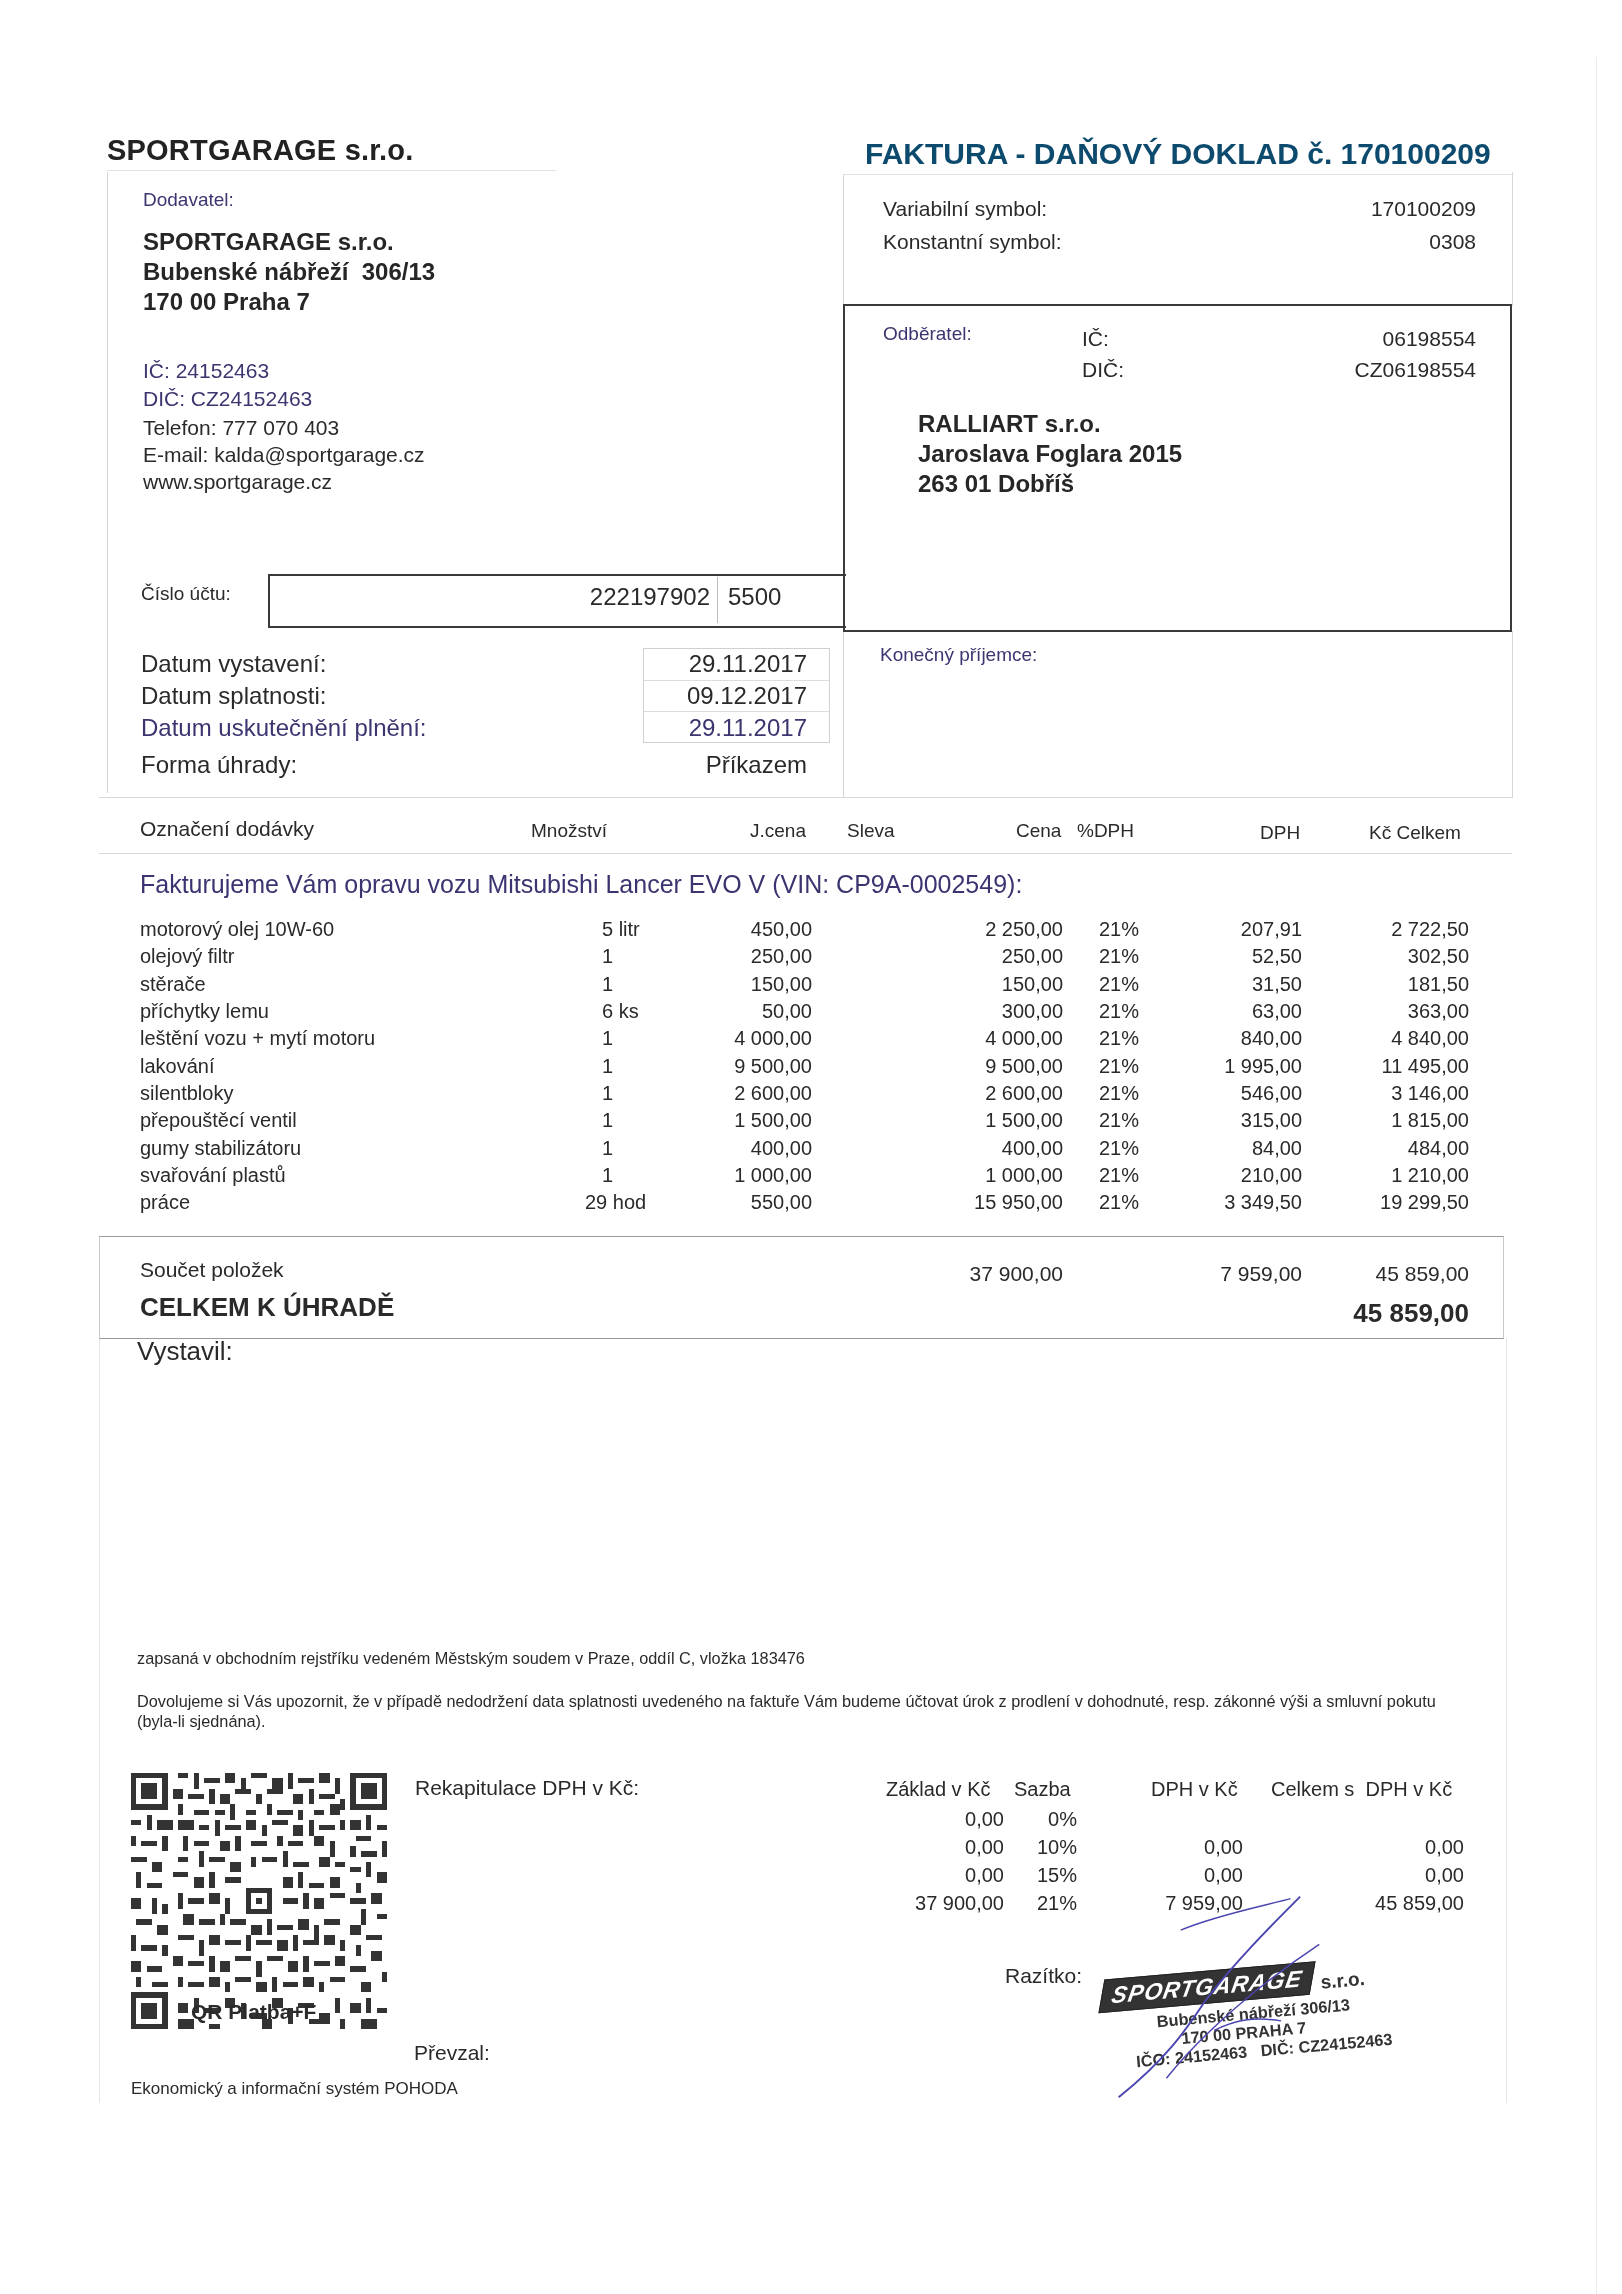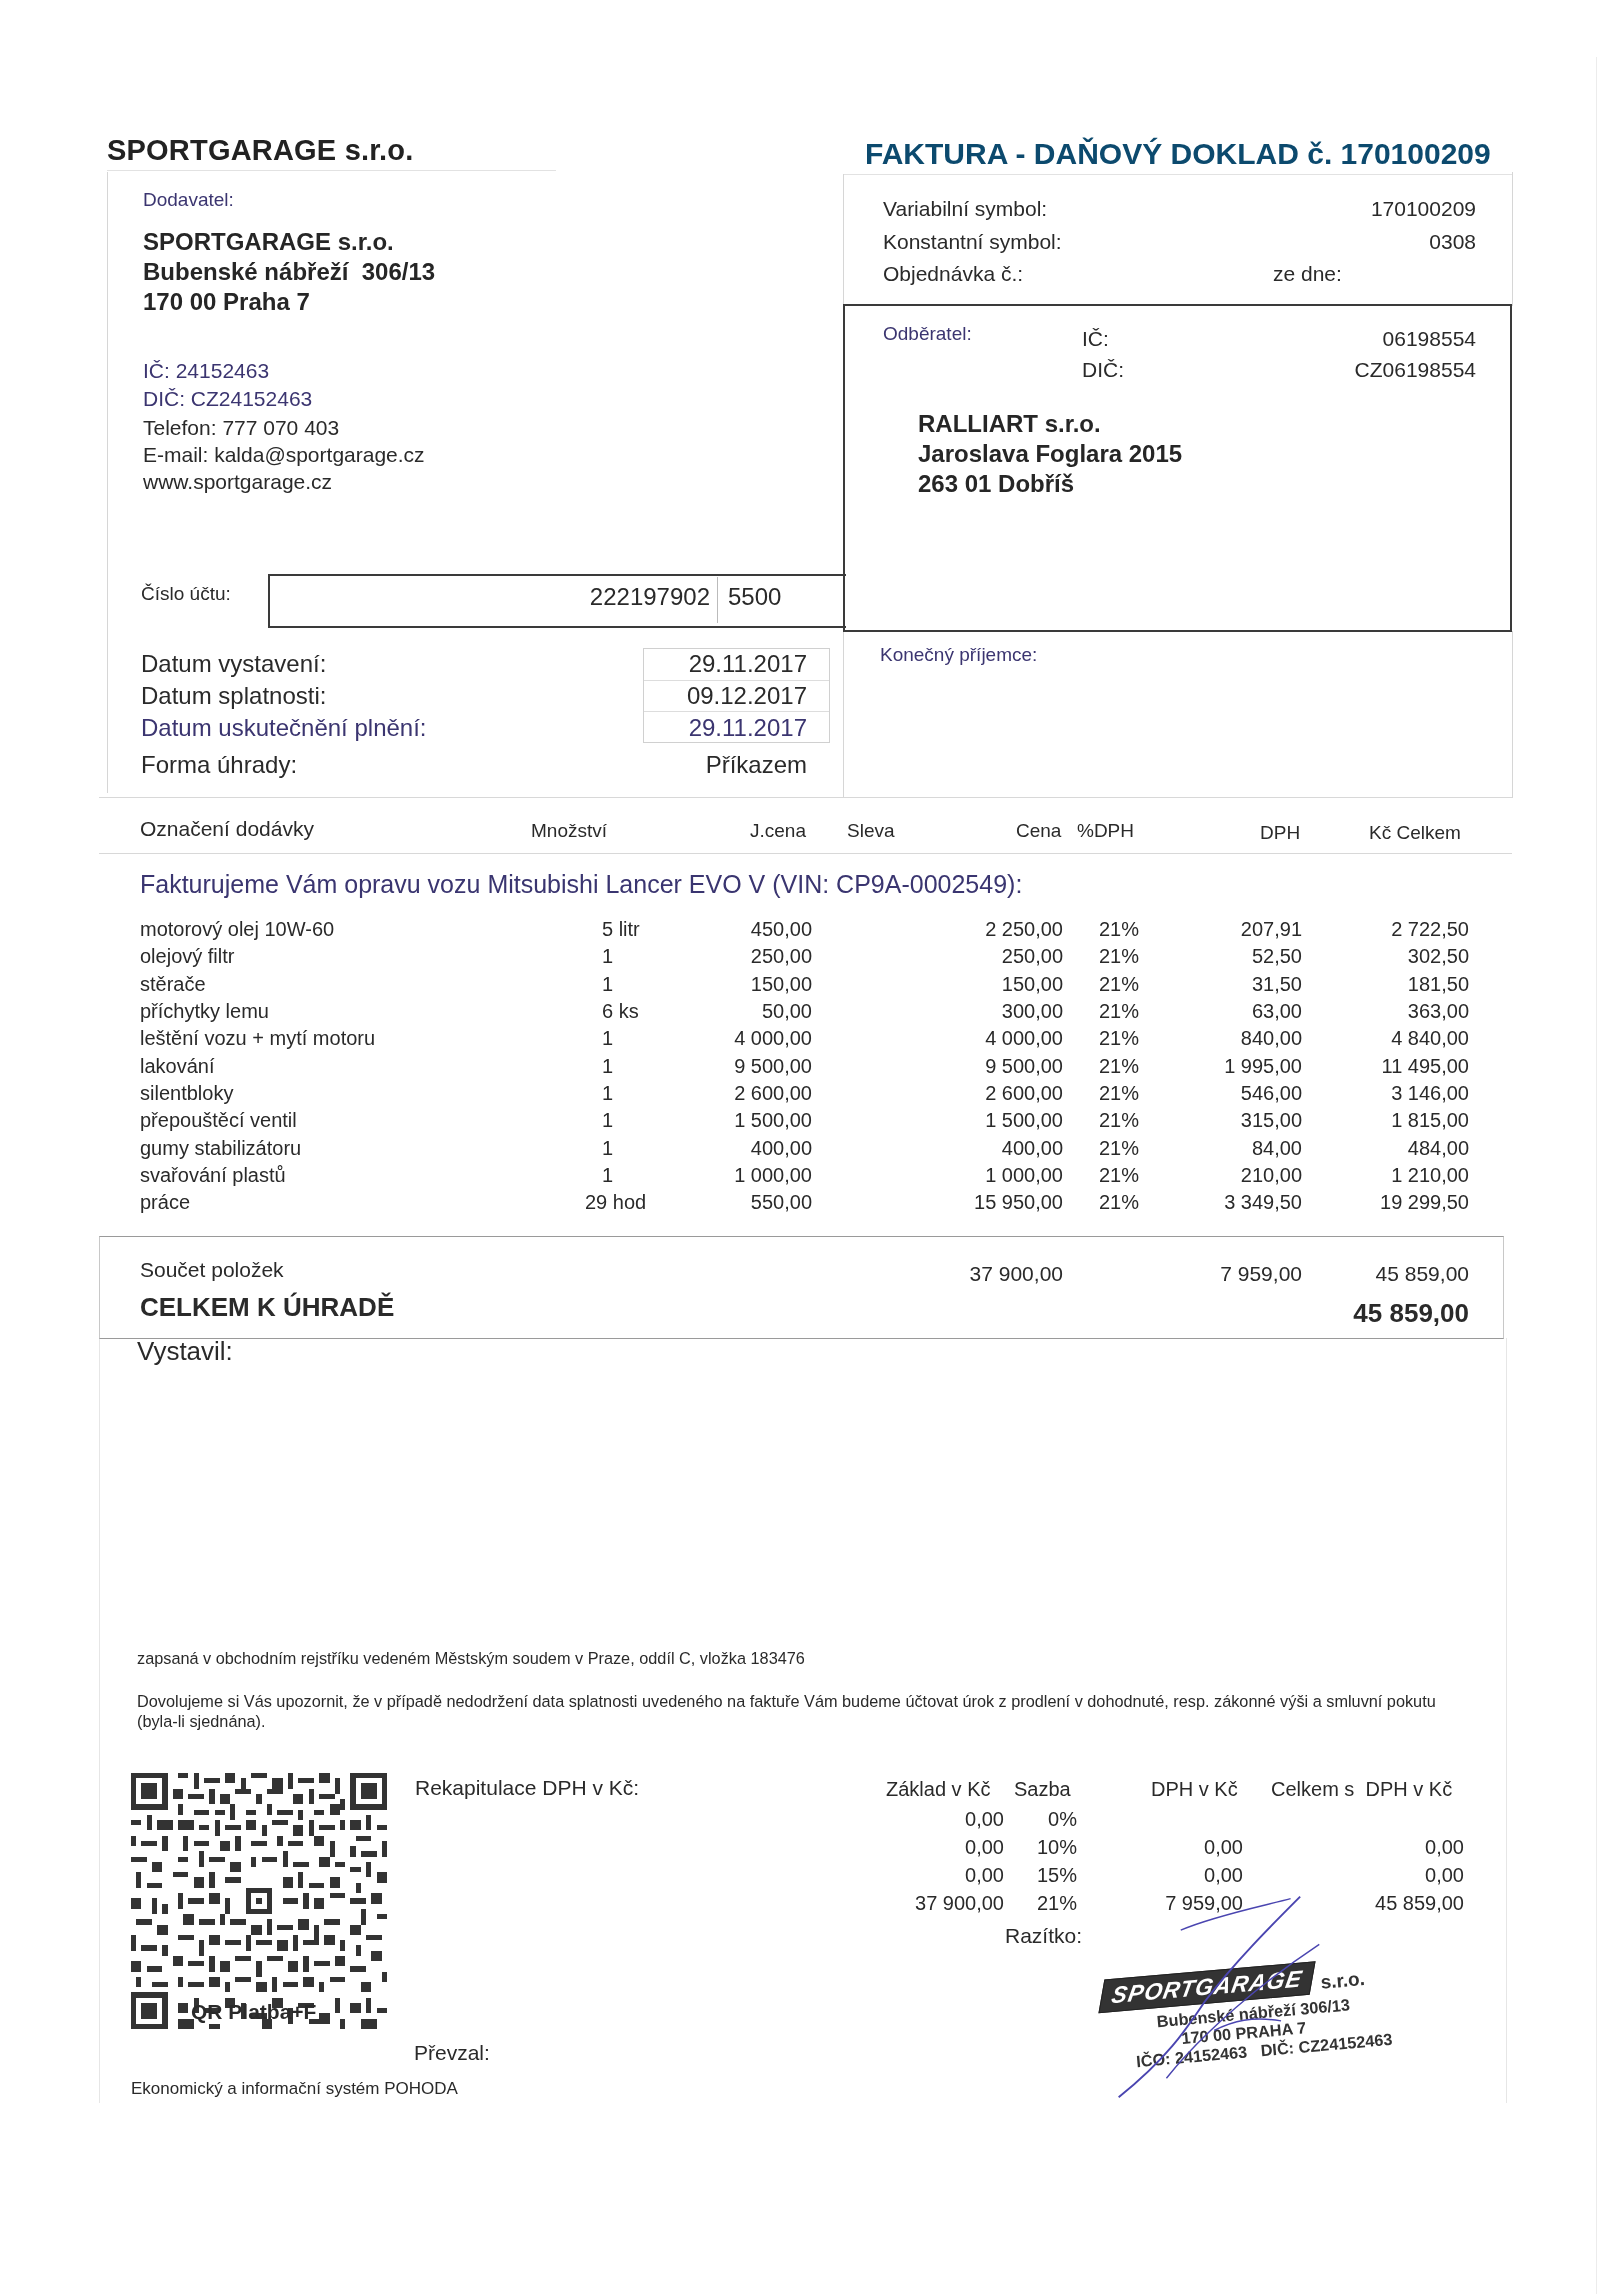--- a/index.html
+++ b/index.html
@@ -74,21 +74,21 @@
   .qr-label { left: 191px; top: 2000px; font-size: 21px; font-weight: bold; }
   .vat-title { left: 415px; top: 1776px; font-size: 21px; }
   .vat-head { top: 1778px; font-size: 20px; }
   .vat-row { position: absolute; left: 0; width: 1622px; height: 28px; font-size: 20px; }
   .vat-row span { position: absolute; top: 0; }
   .v-base { right: 618px; text-align: right; }
   .v-rate { right: 545px; text-align: right; }
   .v-dph { right: 379px; text-align: right; }
   .v-total { right: 158px; text-align: right; }
   .received { left: 414px; top: 2041px; font-size: 21px; }
-  .stamp-label { left: 1005px; top: 1924px; font-size: 21px; }
+  .stamp-label { left: 1005px; top: 1964px; font-size: 21px; }
   .pohoda { left: 131px; top: 2079px; font-size: 17px; }
 
   .stamp { left: 1090px; top: 1940px; width: 363px; height: 163px; }
 </style>
 </head>
 <body>
 
 <div id="company-header" class="abs">SPORTGARAGE s.r.o.</div>
 <div id="invoice-title" class="abs">FAKTURA - DAŇOVÝ DOKLAD č. 170100209</div>
 
@@ -122,24 +122,20 @@
 </div>
 
 <div class="abs sym-block">
   <div class="sym-row">
     <span>Variabilní symbol:</span>
     <span class="v">170100209</span>
   </div>
   <div class="sym-row">
     <span>Konstantní symbol:</span>
     <span class="v">0308</span>
-  </div>
-  <div class="sym-row">
-    <span>Objednávka č.:</span>
-    <span class="ze">ze dne:</span>
   </div>
 </div>
 
 <div class="thick-box cust-box"></div>
 <div class="abs cust-label purple">Odběratel:</div>
 <div class="abs cust-ic">
   <div>IČ:</div>
   <div>DIČ:</div>
 </div>
 <div class="abs cust-ic-val">

